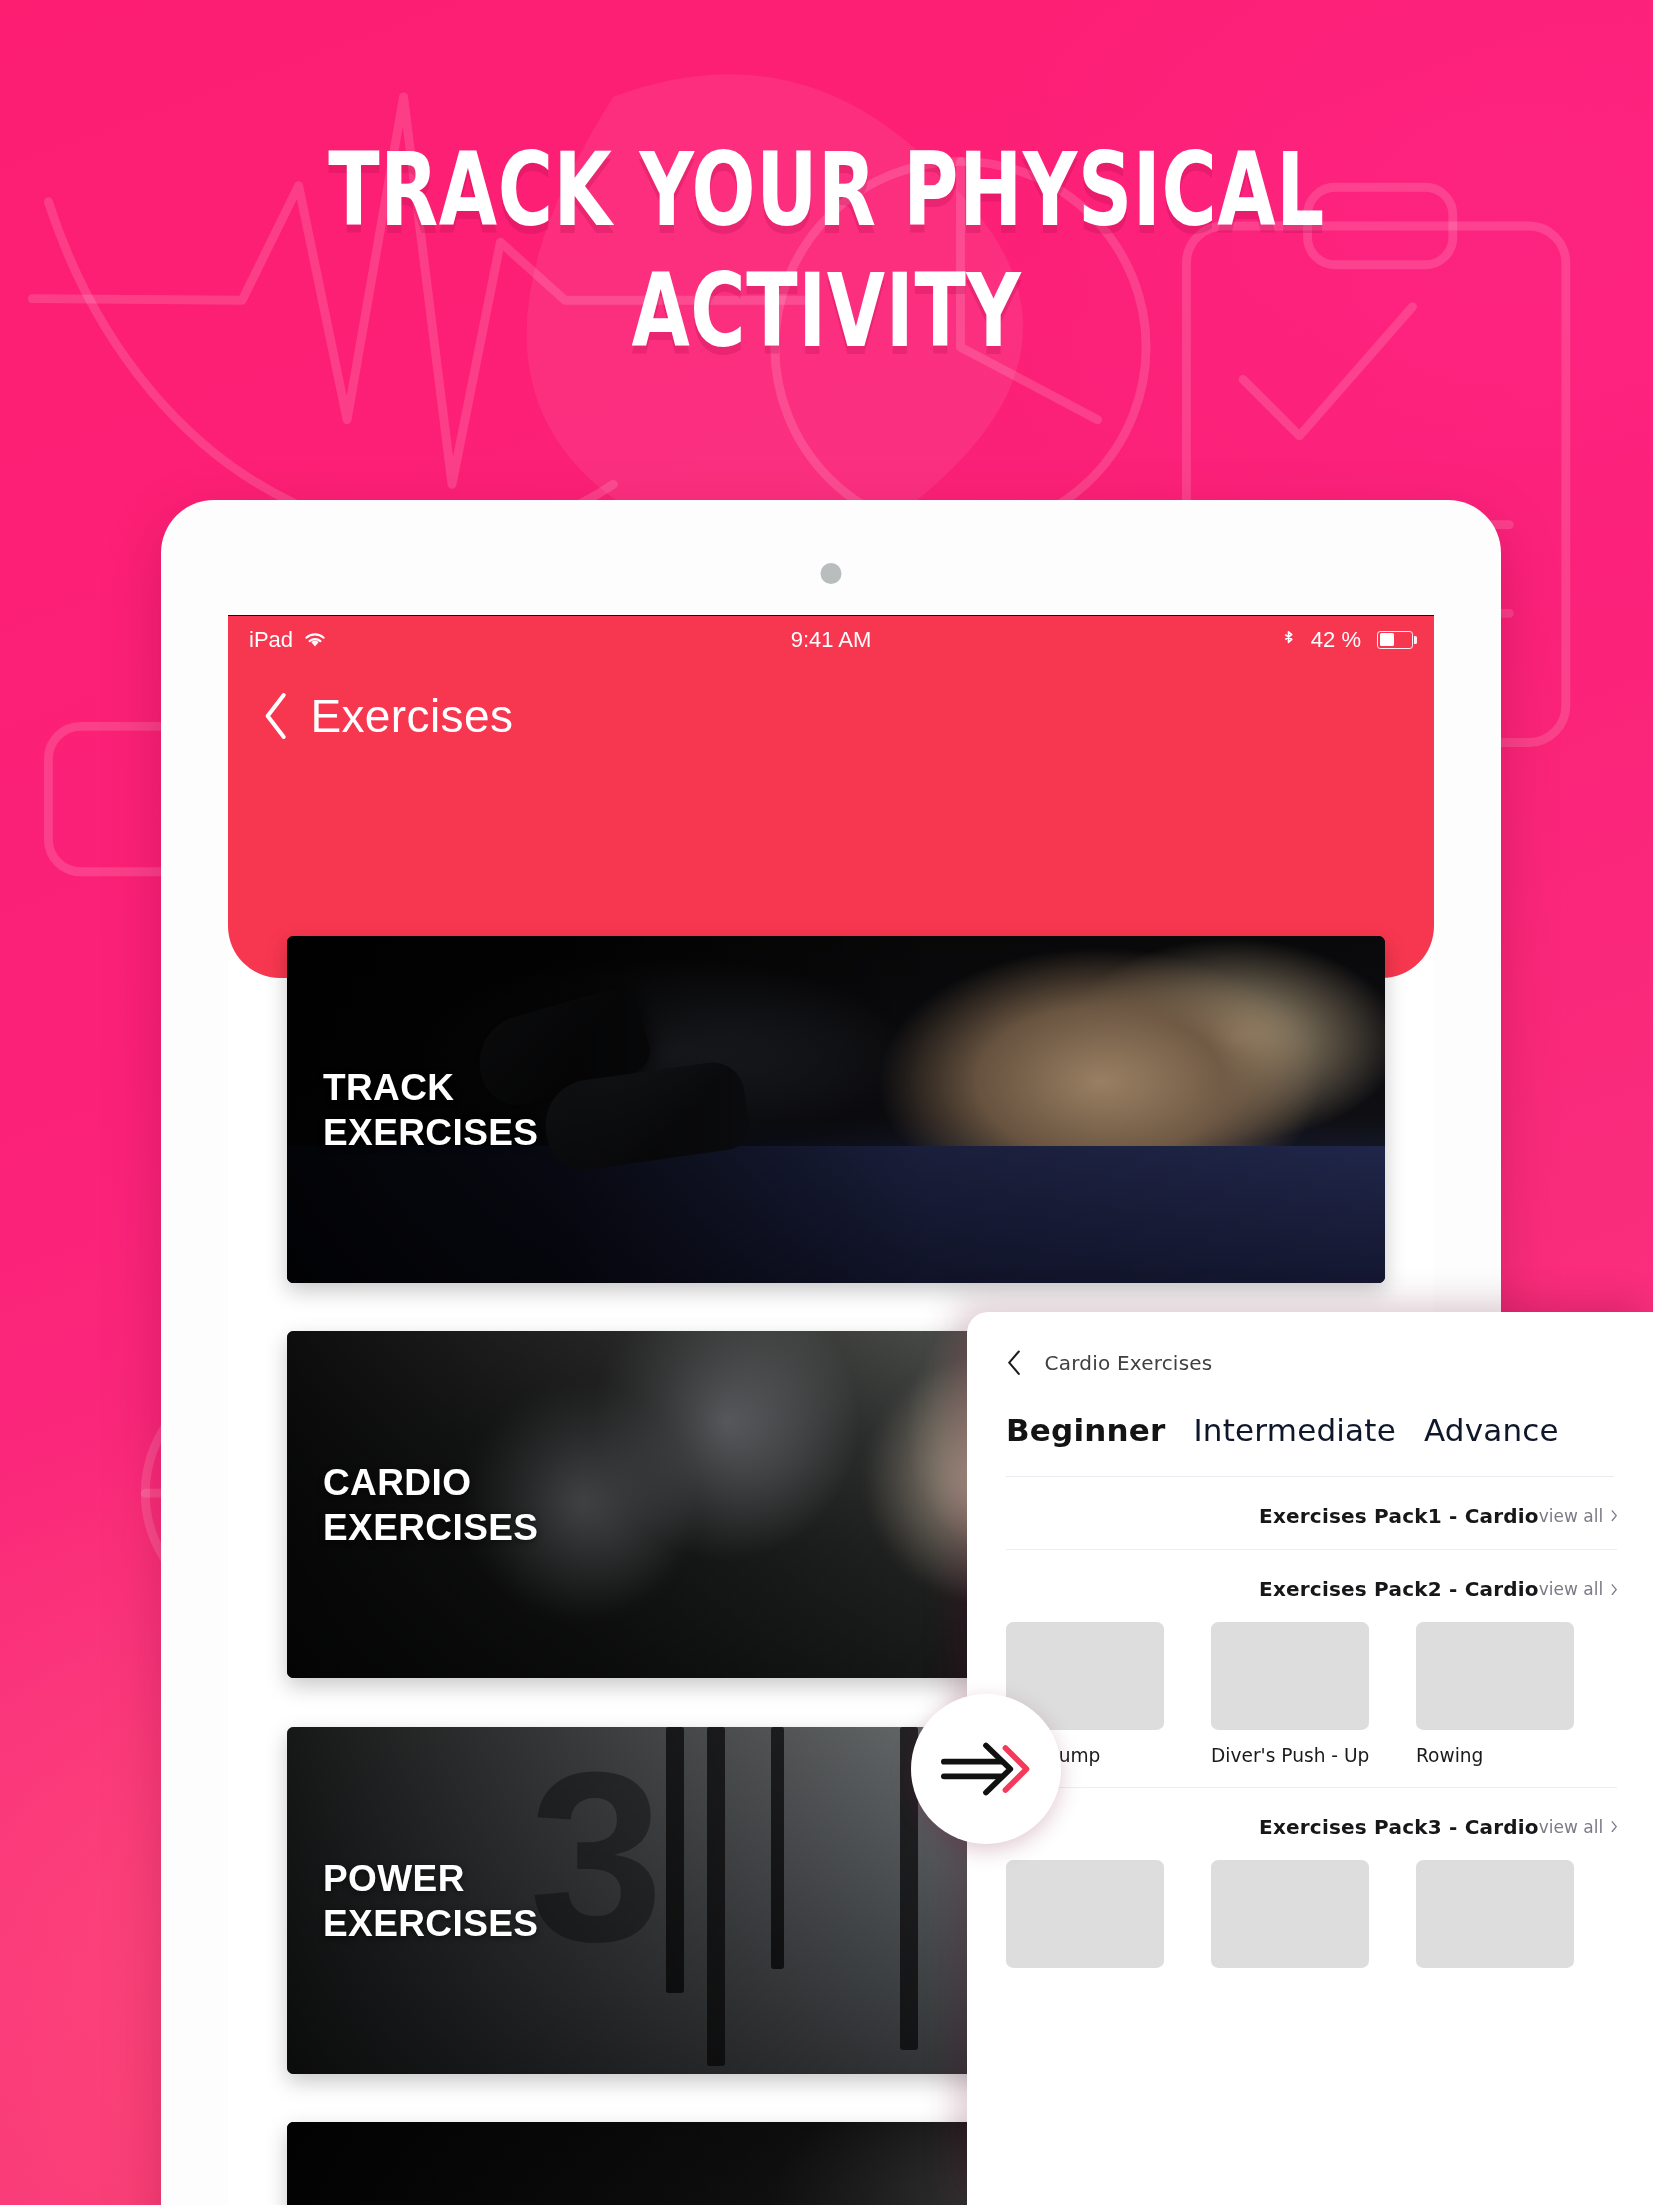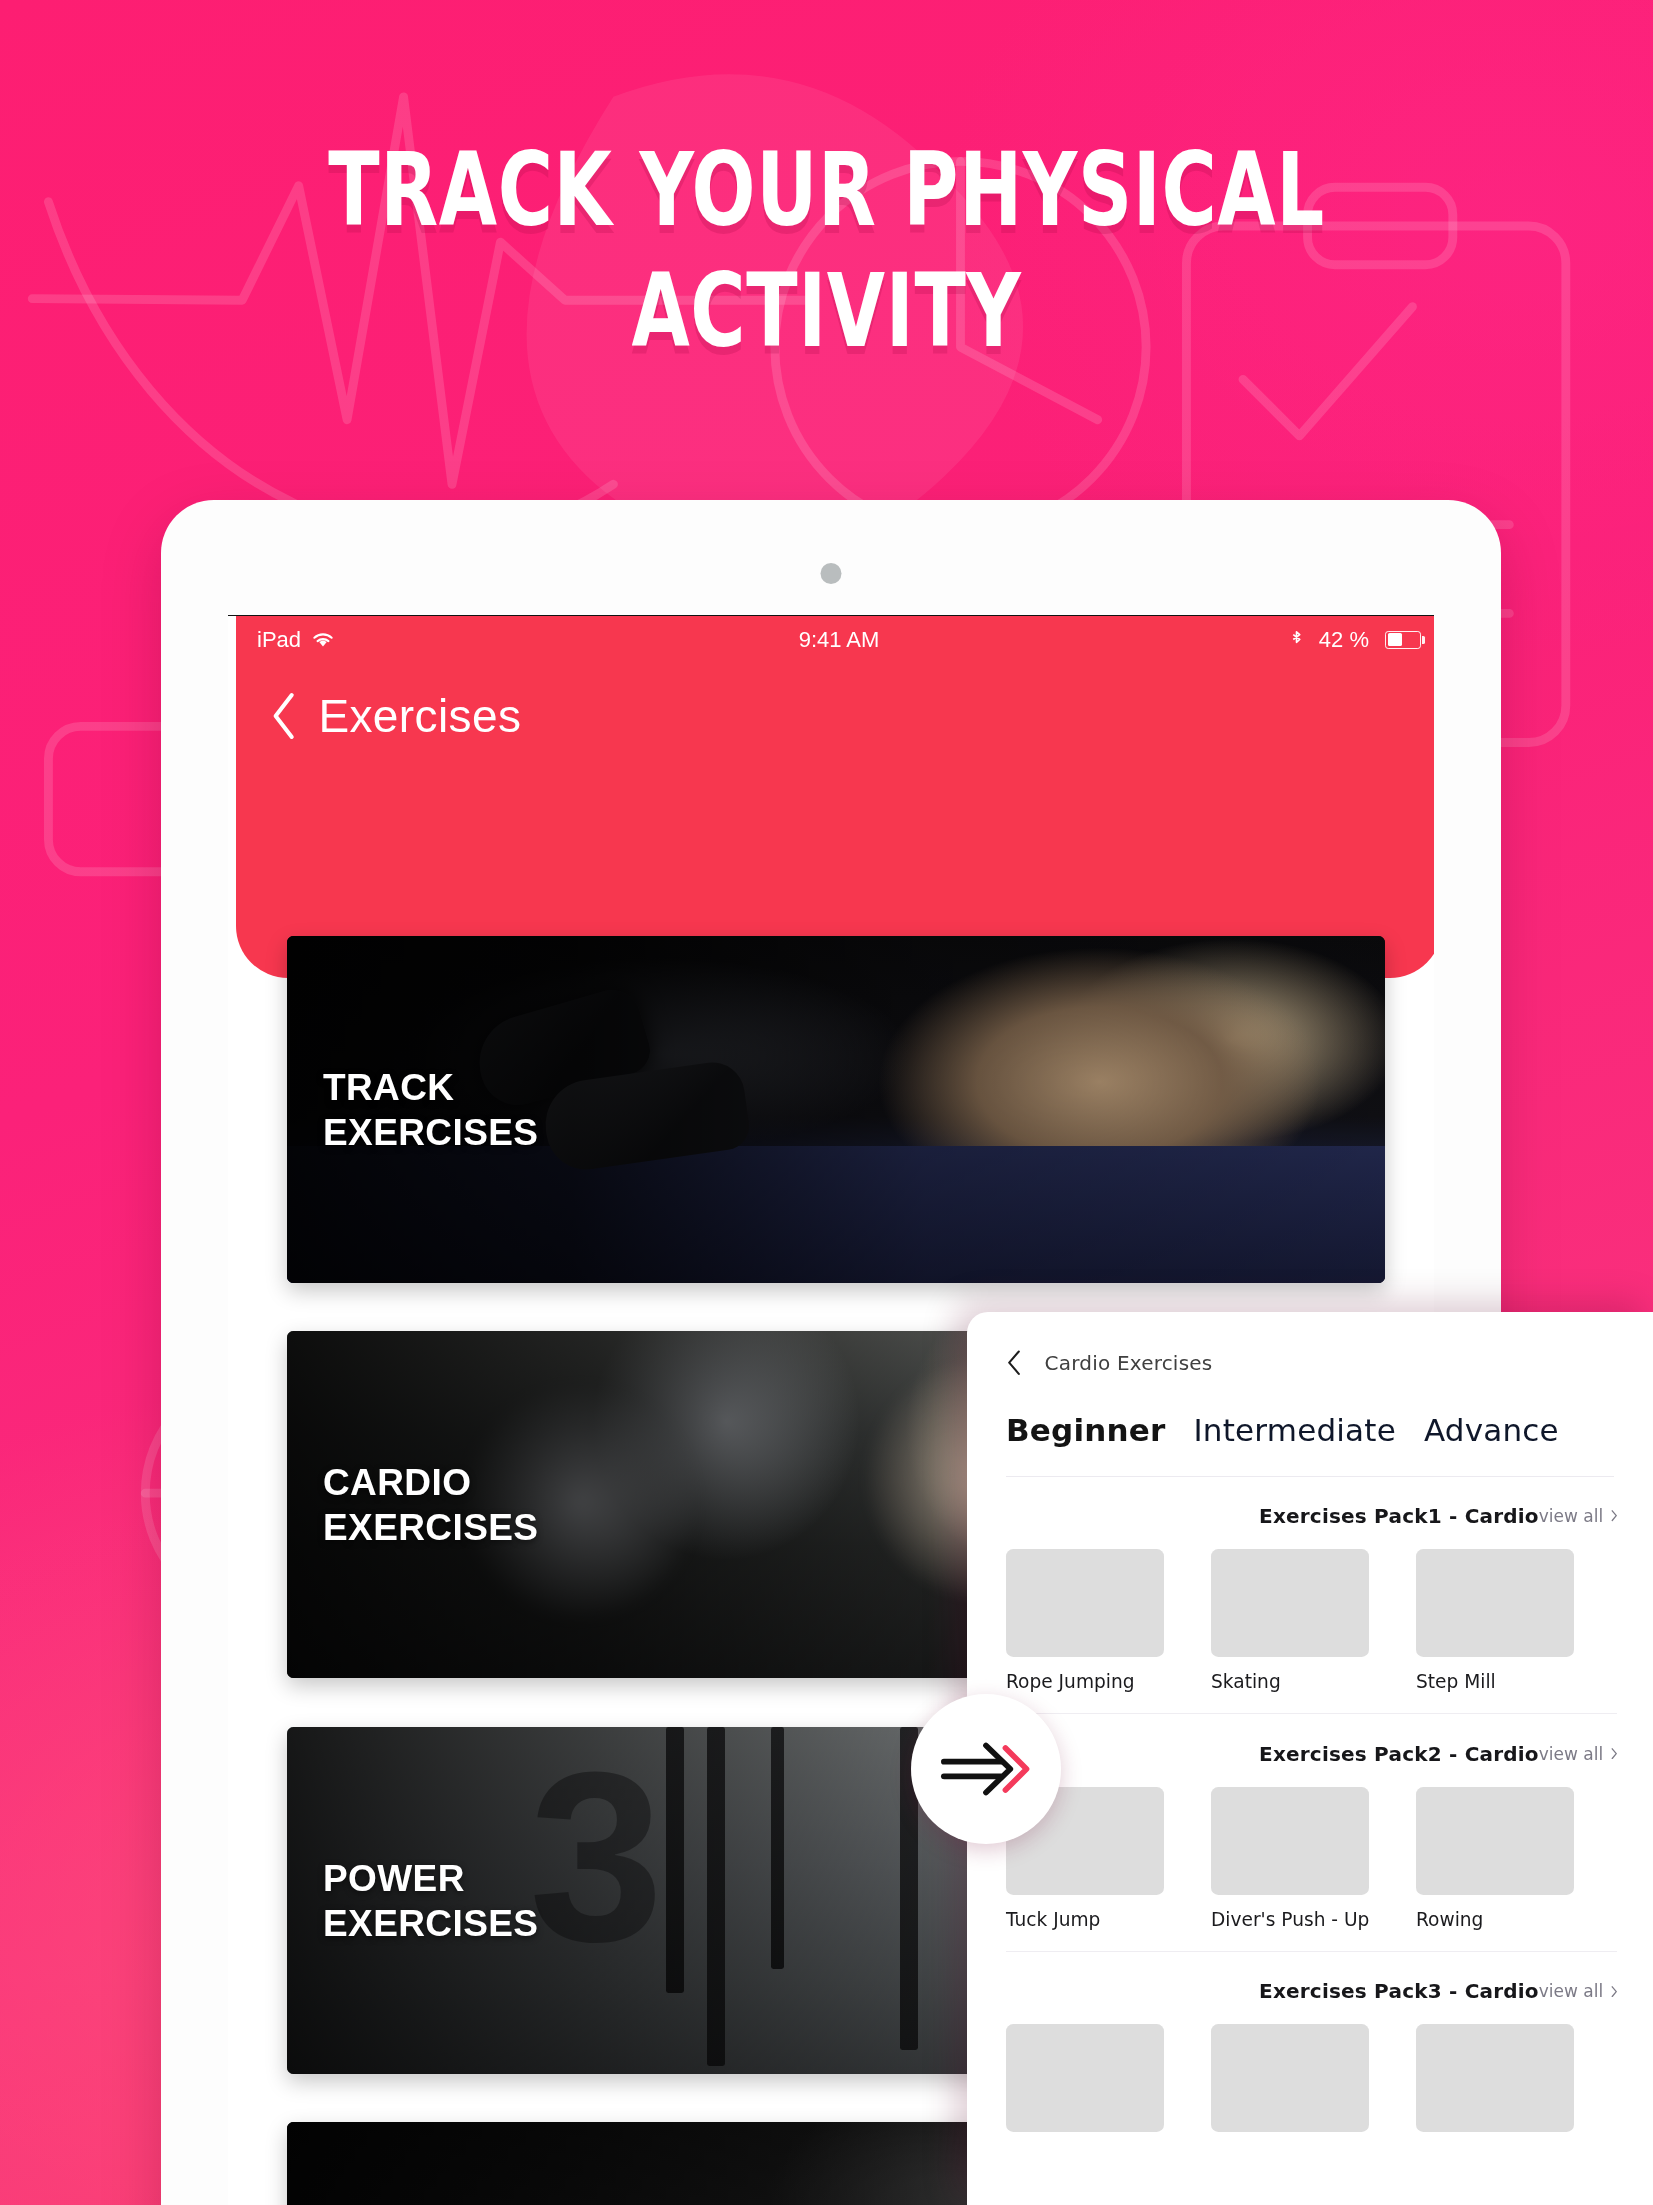--- a/index.html
+++ b/index.html
@@ -55,21 +55,21 @@
   #screen {
     position:absolute; left:67px; top:115px;
     width:1206px; height:1742px;
     background:#ffffff;
     overflow:hidden;
     border-top:1.6px solid #121212;
   }
 
   
   #red-header {
-    position:absolute; left:8px; top:0; width:1206px; height:362px;
+    position:absolute; left:0; top:0; width:1206px; height:362px;
     background:#F7374F;
     border-bottom-left-radius:52px;
     border-bottom-right-radius:52px;
     z-index:3;
   }
   #statusbar {
     position:absolute; left:0; top:0; width:100%; height:47px;
     display:flex; align-items:center;
     color:#ffffff; font-size:22px;
   }
@@ -398,34 +398,20 @@
   <div class="pack">
     <div class="pack-head">
       <span class="pack-title">Exercises Pack1 - Cardio</span>
       <span class="view-all">
         <span>view all</span>
         <svg width="6.5" height="11.3" viewBox="0 0 8 14">
           <path d="M1.5 1 L6.5 7 L1.5 13" stroke="#7c7a86" stroke-width="1.6" fill="none" stroke-linecap="round" stroke-linejoin="round"></path>
         </svg>
       </span>
     </div>
-    <div class="thumbs">
-      <div class="thumb">
-        <div class="img t-rope"></div>
-        <div class="cap">Rope Jumping</div>
-      </div>
-      <div class="thumb">
-        <div class="img t-skate"></div>
-        <div class="cap">Skating</div>
-      </div>
-      <div class="thumb">
-        <div class="img t-step"></div>
-        <div class="cap">Step Mill</div>
-      </div>
-    </div>
     <div class="pack-rule"></div>
   </div>
 
   <div class="pack">
     <div class="pack-head">
       <span class="pack-title">Exercises Pack2 - Cardio</span>
       <span class="view-all">
         <span>view all</span>
         <svg width="6.5" height="11.3" viewBox="0 0 8 14">
           <path d="M1.5 1 L6.5 7 L1.5 13" stroke="#7c7a86" stroke-width="1.6" fill="none" stroke-linecap="round" stroke-linejoin="round"></path>

